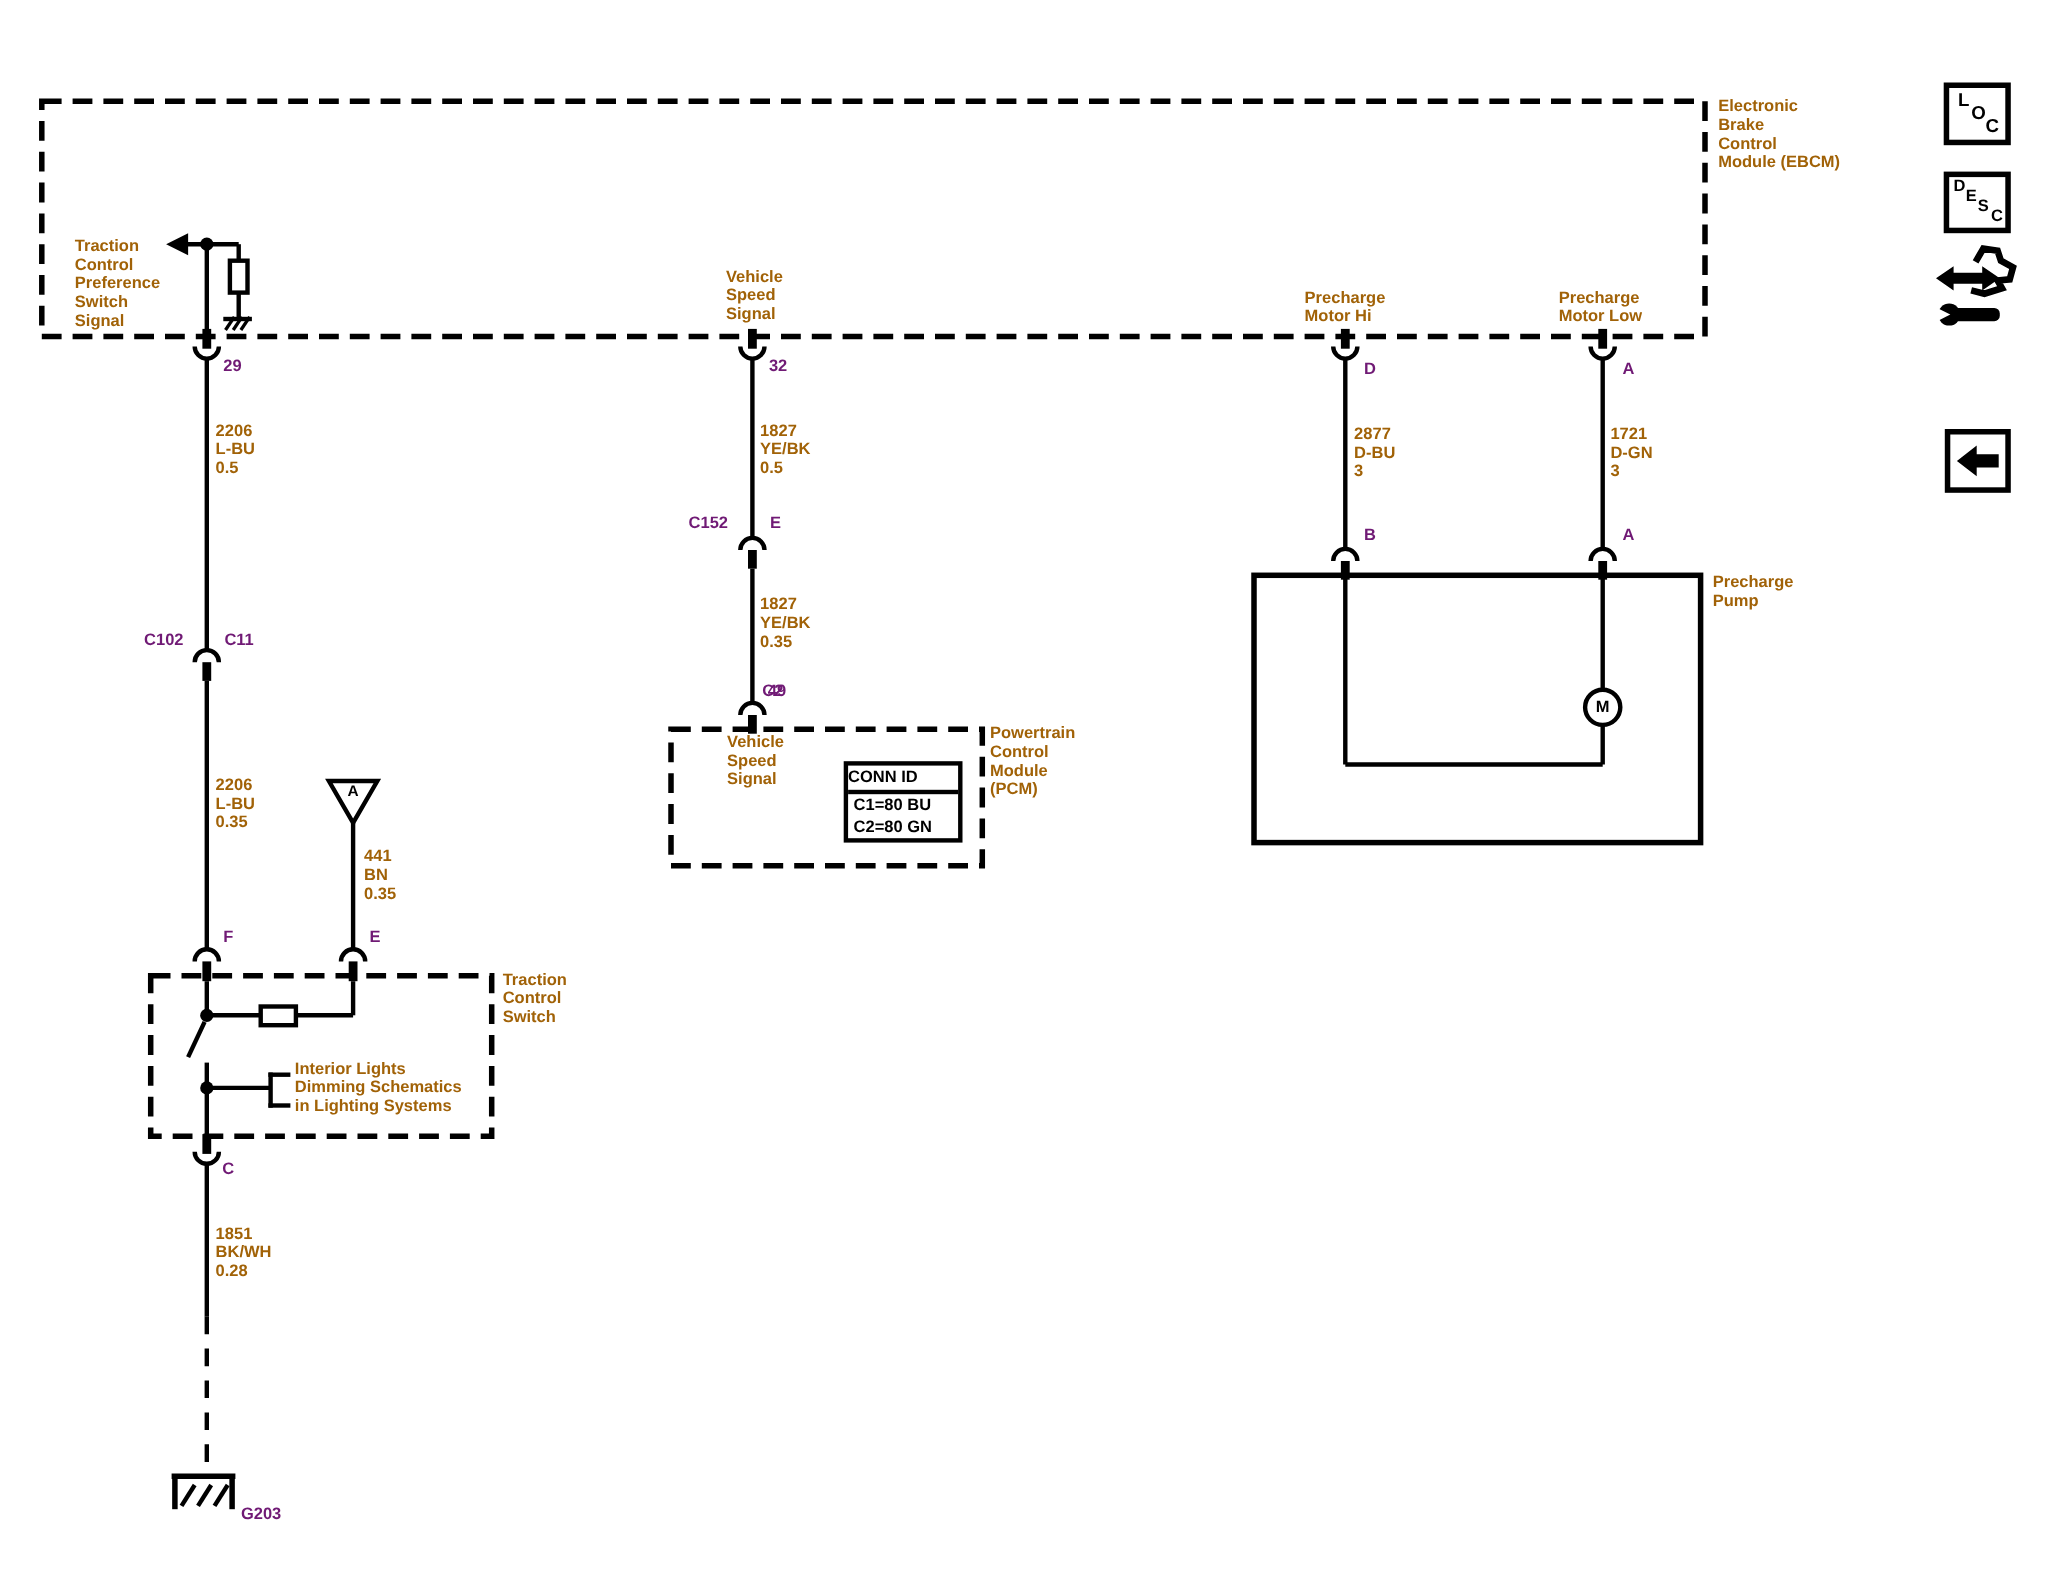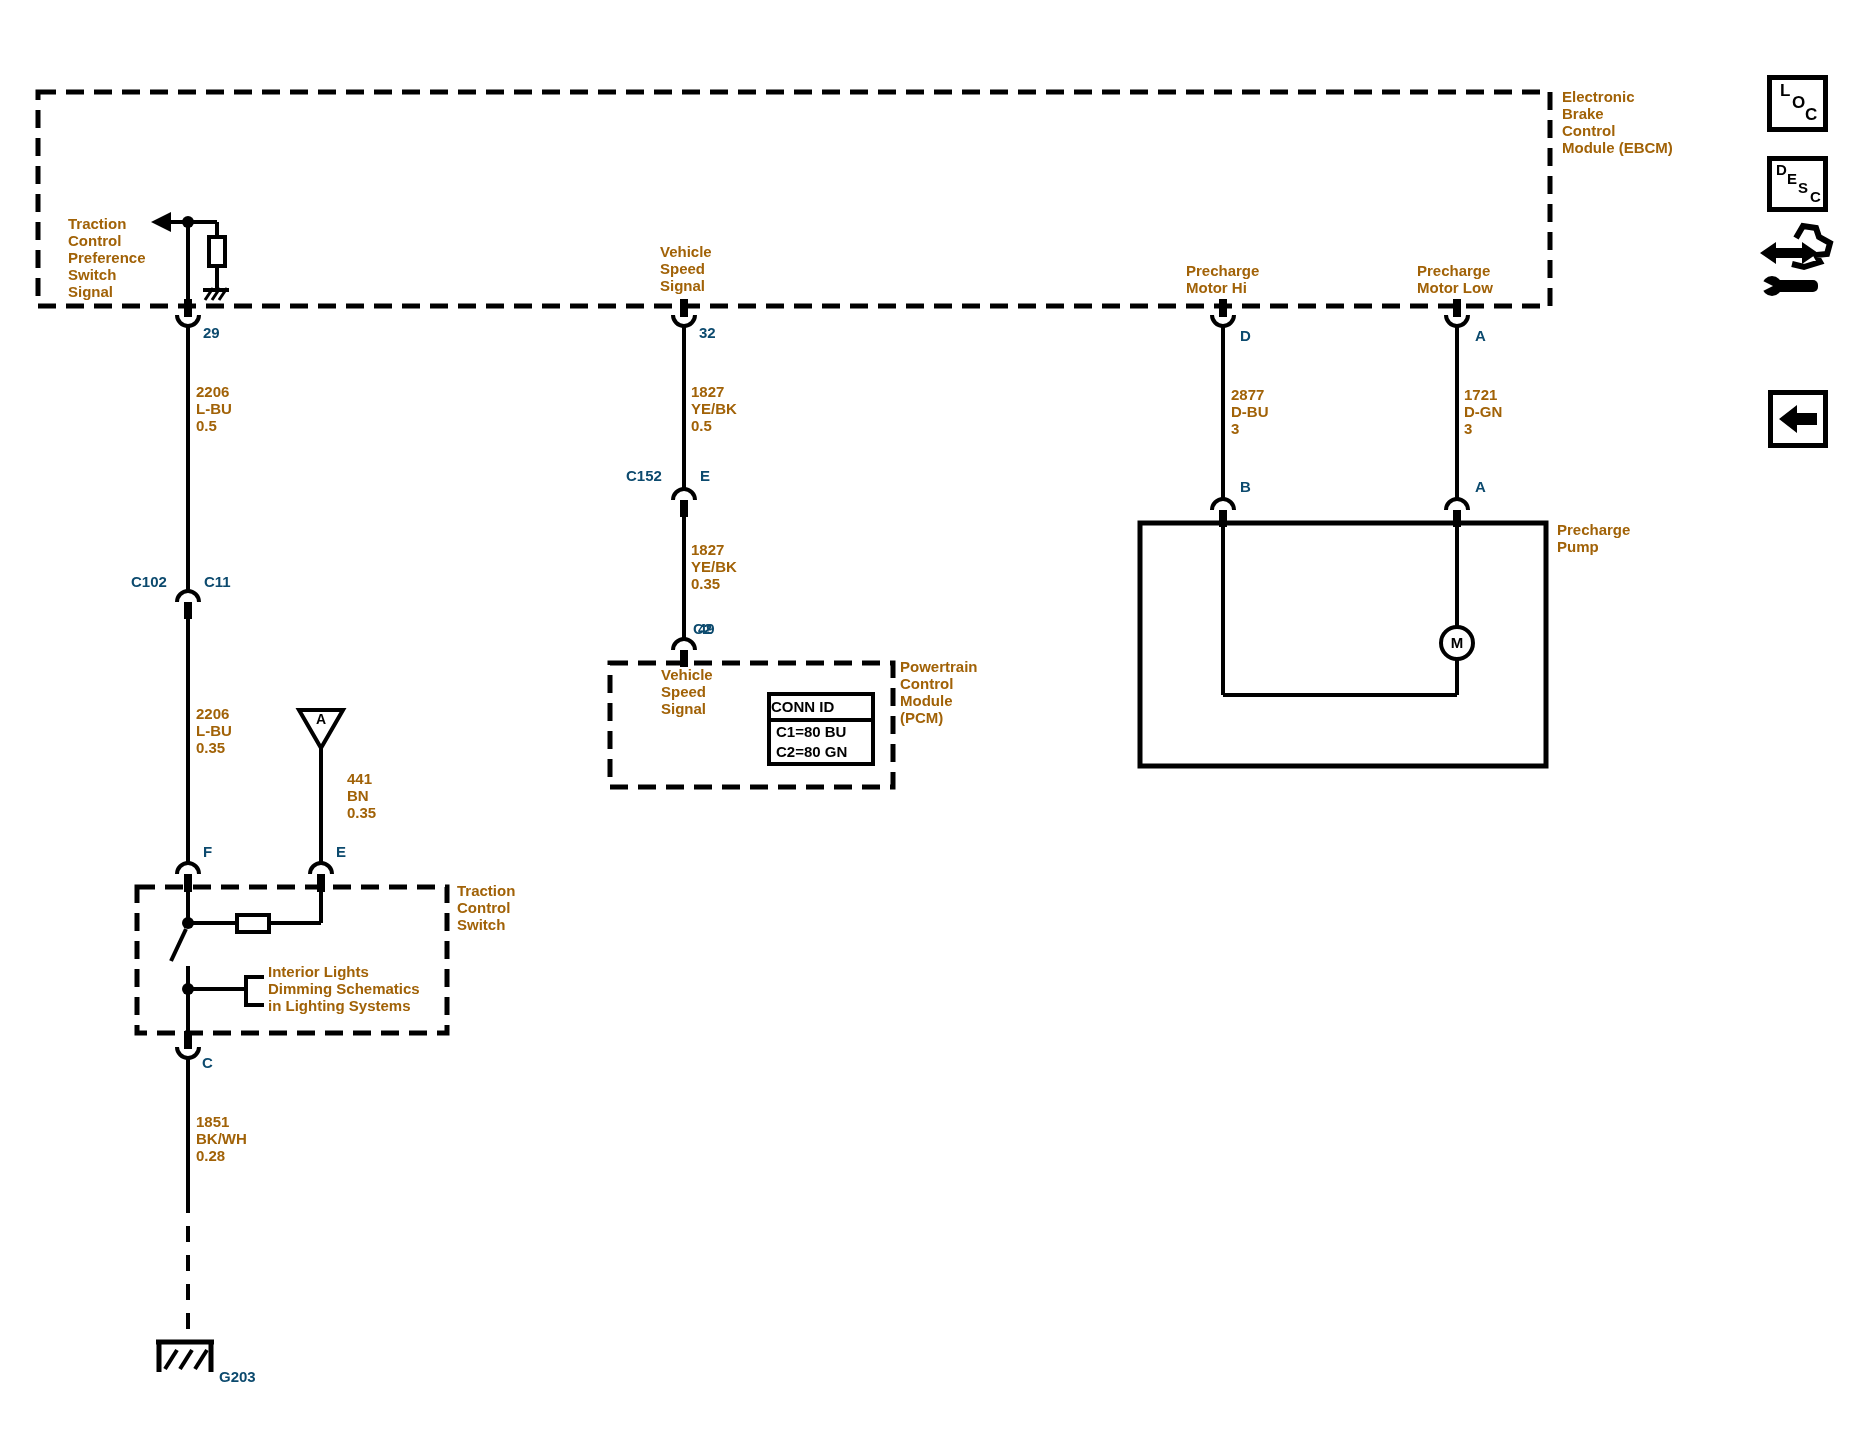--- a/index.html
+++ b/index.html
@@ -1,21 +1,21 @@
 <!DOCTYPE html>
 <html><head>
 <meta charset="utf-8">
 <style>
   html,body{margin:0;padding:0;background:#fff;}
   .stage{position:relative;width:1871px;height:1446px;background:#ffffff;
          font-family:"Liberation Sans",sans-serif;color:#000;overflow:hidden;}
   svg.art{position:absolute;left:0;top:0;}
   .lbl{position:absolute;font:bold 15px/17px "Liberation Sans",sans-serif;
        white-space:pre-line;color:#a16207;}
-  .pin{position:absolute;font:bold 15px/16px "Liberation Sans",sans-serif;color:#0c4a6e;}
+  .pin{position:absolute;font:bold 15px/16px "Liberation Sans",sans-serif;color:#701a75;}
   .mletter{position:absolute;left:1447px;top:635px;width:20px;text-align:center;
        font:bold 15px/16px "Liberation Sans",sans-serif;}
   .splice-letter{position:absolute;left:313px;top:712px;width:16px;text-align:center;
        font:bold 14px/15px "Liberation Sans",sans-serif;}
   
   .conn-table{position:absolute;left:767px;top:692px;width:100px;border:4px solid #000;background:#fff;}
   .conn-table .hdr{font:bold 15px/22px "Liberation Sans",sans-serif;text-align:left;
        border-bottom:4px solid #000;}
   .conn-table .row{font:bold 15px/20px "Liberation Sans",sans-serif;padding-left:5px;}
   
@@ -249,21 +249,21 @@
     <div class="row">C2=80 GN</div>
   </div>
 
   <span class="pin" style="left:1240px;top:479px;">B</span>
   <span class="pin" style="left:1475px;top:479px;">A</span>
   <div class="lbl" style="left:1557px;top:521px;">Precharge
 Pump</div>
   <span class="mletter">M</span>
 
   <span class="splice-letter">A</span>
-  <div class="lbl" style="left:331px;top:770px;margin-left:16px;">441
+  <div class="lbl" style="left:331px;top:770px;">441
 BN
 0.35</div>
 
   <span class="pin" style="left:203px;top:844px;">F</span>
   <span class="pin" style="left:336px;top:844px;">E</span>
 
   <div class="lbl" style="left:457px;top:882px;">Traction
 Control
 Switch</div>
   <div class="lbl" style="left:268px;top:963px;">Interior Lights

